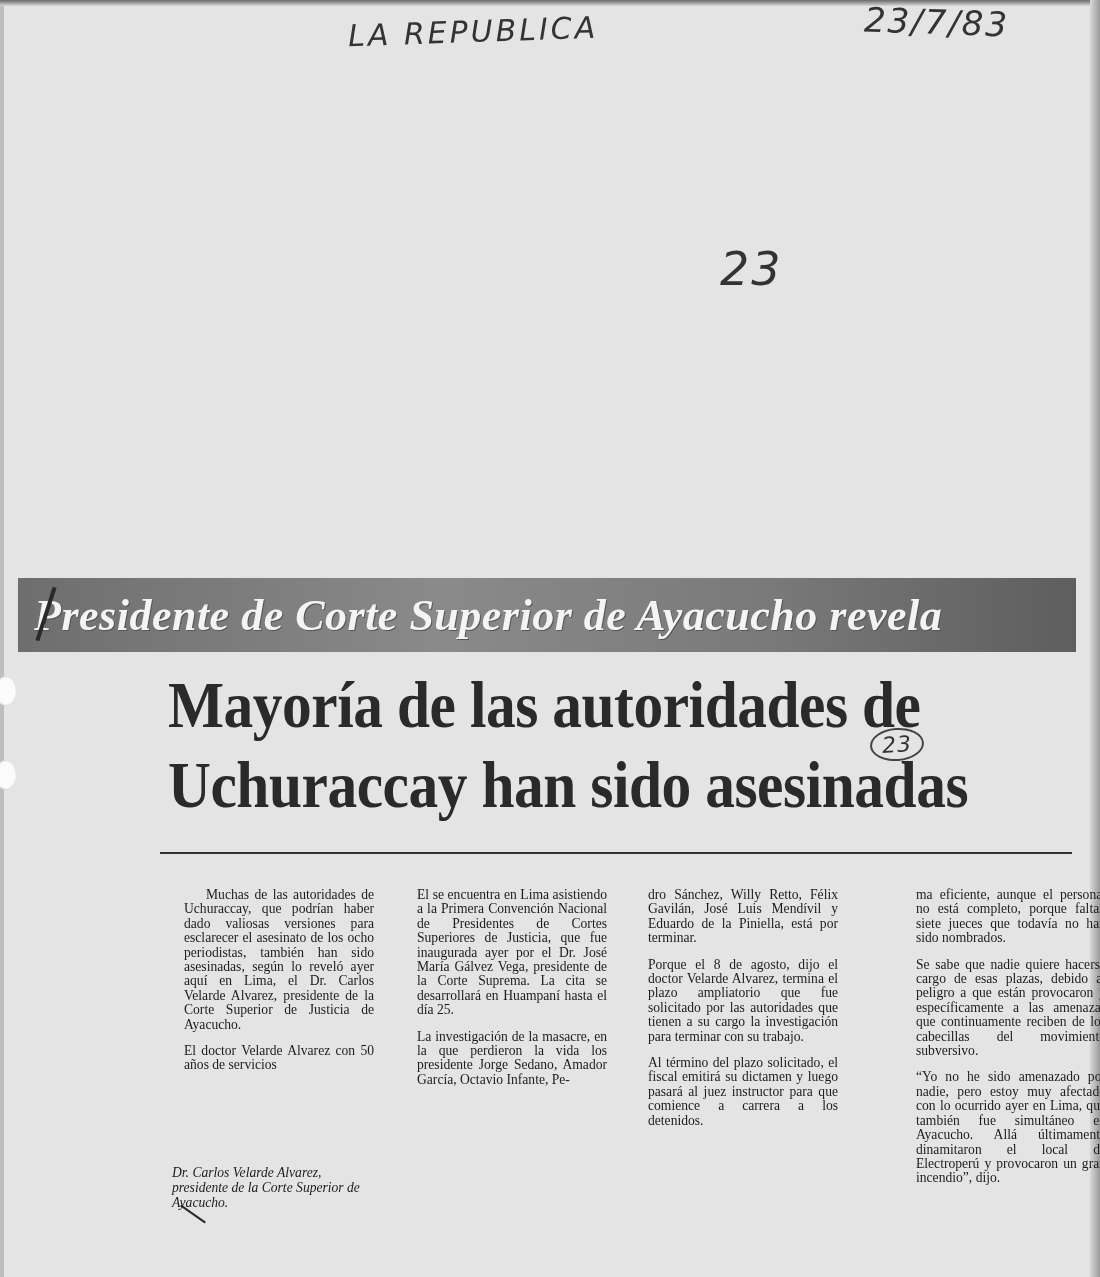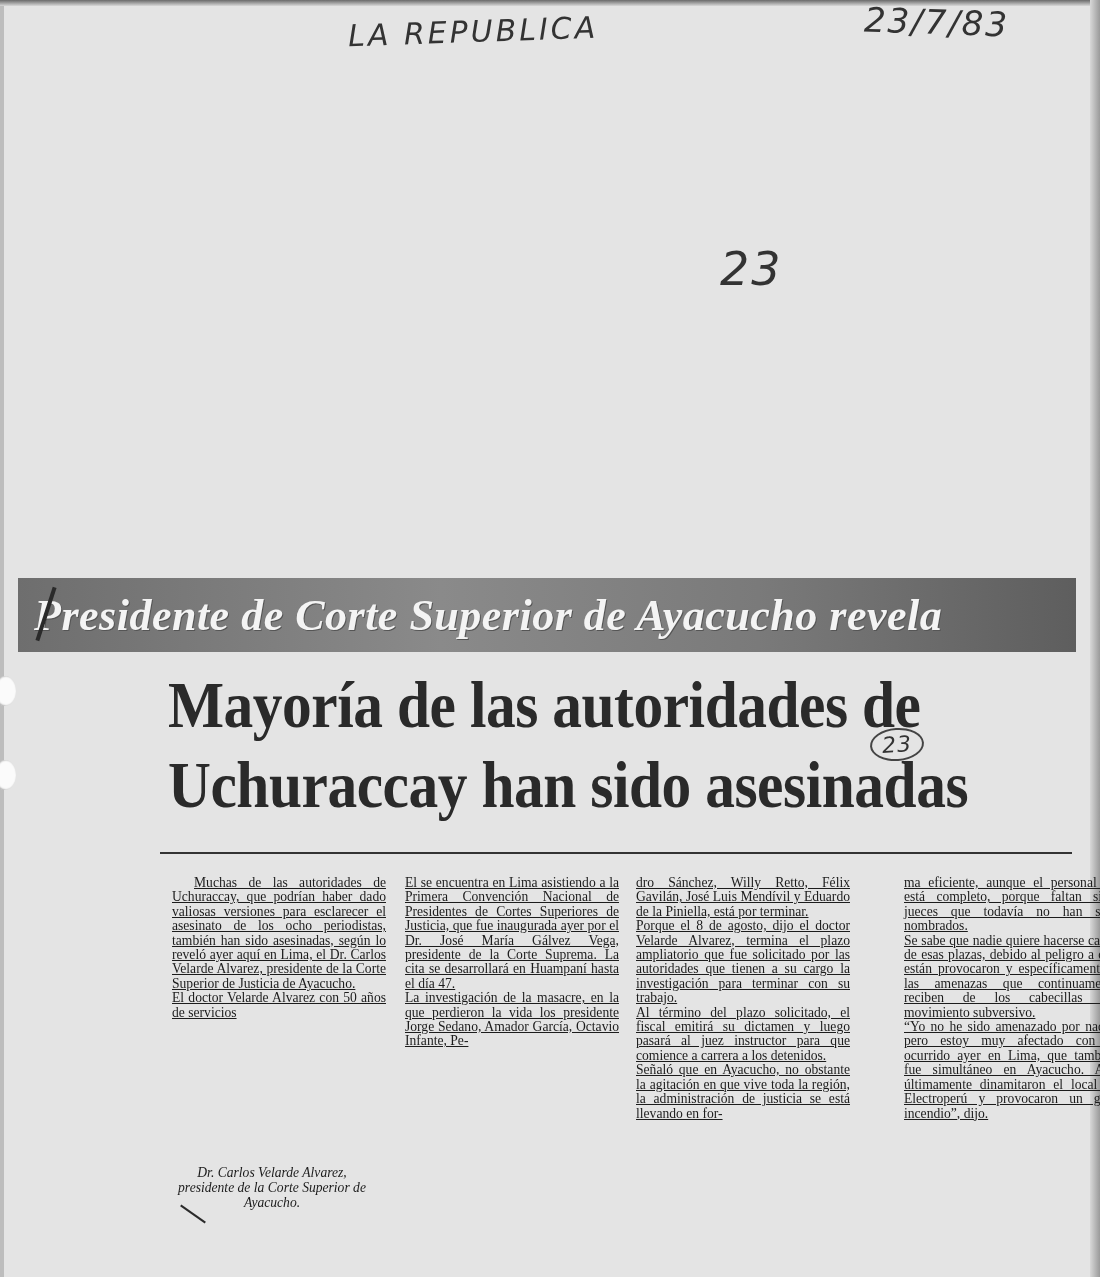--- a/index.html
+++ b/index.html
@@ -58,30 +58,30 @@
     .headline div { white-space: nowrap; }
     .rule {
       position: absolute; left: 160px; top: 852px; width: 912px; height: 2px;
       background: #333;
     }
     .col {
       position: absolute; top: 876px; width: 214px;
       font-size: 13.6px; line-height: 14.4px; text-align: justify;
       font-family: "Liberation Serif", serif; color: #1c1c1c;
     }
-    .col p { margin: 0; text-decoration: underline; }
+    .col p { margin: 12px; }
     .col p.indent { text-indent: 22px; }
     .col-1 { left: 172px; }
     .col-2 { left: 405px; }
     .col-3 { left: 636px; }
     .col-4 { left: 904px; }
     .caption {
       position: absolute; left: 172px; top: 1165px; width: 200px;
       font-family: "Liberation Serif", serif; font-style: italic;
-      font-size: 13.6px; line-height: 15px; color: #1c1c1c; text-align: center;
+      font-size: 13.6px; line-height: 15px; color: #1c1c1c;
     }
     .pen-mark {
       position: absolute; left: 44px; top: 586px; width: 4px; height: 56px;
       background: #2a2a2a; transform: rotate(18deg);
     }
     .pen-mark-2 {
       position: absolute; left: 178px; top: 1213px; width: 30px; height: 2px;
       background: #2a2a2a; transform: rotate(35deg);
     }
   </style>
@@ -112,28 +112,27 @@
 <div class="rule"></div>
 
 <div class="col col-1">
   <p class="indent">Muchas de las autoridades de Uchuraccay, que podrían haber dado valiosas versiones para esclarecer el asesinato de los ocho periodistas, también han sido asesinadas, según lo reveló ayer aquí en Lima, el Dr. Carlos Velarde Alvarez, presidente de la Corte Superior de Justicia de Ayacucho.</p>
   <p>El doctor Velarde Alvarez con 50 años de servicios</p>
 </div>
 <div class="caption">Dr. Carlos Velarde Alvarez, presidente de la Corte Superior de Ayacucho.</div>
 <div class="pen-mark-2"></div>
 
 <div class="col col-2">
-  <p>El se encuentra en Lima asistiendo a la Primera Convención Nacional de Presidentes de Cortes Superiores de Justicia, que fue inaugurada ayer por el Dr. José María Gálvez Vega, presidente de la Corte Suprema. La cita se desarrollará en Huampaní hasta el día 47.</p>
+  <p>El se encuentra en Lima asistiendo a la Primera Convención Nacional de Presidentes de Cortes Superiores de Justicia, que fue inaugurada ayer por el Dr. José María Gálvez Vega, presidente de la Corte Suprema. La cita se desarrollará en Huampaní hasta el día 25.</p>
   <p>La investigación de la masacre, en la que perdieron la vida los presidente Jorge Sedano, Amador García, Octavio Infante, Pe-</p>
 </div>
 
 <div class="col col-3">
   <p>dro Sánchez, Willy Retto, Félix Gavilán, José Luis Mendívil y Eduardo de la Piniella, está por terminar.</p>
   <p>Porque el 8 de agosto, dijo el doctor Velarde Alvarez, termina el plazo ampliatorio que fue solicitado por las autoridades que tienen a su cargo la investigación para terminar con su trabajo.</p>
   <p>Al término del plazo solicitado, el fiscal emitirá su dictamen y luego pasará al juez instructor para que comience a carrera a los detenidos.</p>
-  <p>Señaló que en Ayacucho, no obstante la agitación en que vive toda la región, la administración de justicia se está llevando en for-</p>
 </div>
 
 <div class="col col-4">
   <p>ma eficiente, aunque el personal no está completo, porque faltan siete jueces que todavía no han sido nombrados.</p>
   <p>Se sabe que nadie quiere hacerse cargo de esas plazas, debido al peligro a que están provocaron y específicamente a las amenazas que continuamente reciben de los cabecillas del movimiento subversivo.</p>
   <p>“Yo no he sido amenazado por nadie, pero estoy muy afectado con lo ocurrido ayer en Lima, que también fue simultáneo en Ayacucho. Allá últimamente dinamitaron el local de Electroperú y provocaron un gran incendio”, dijo.</p>
 </div>
 
 </body></html>

